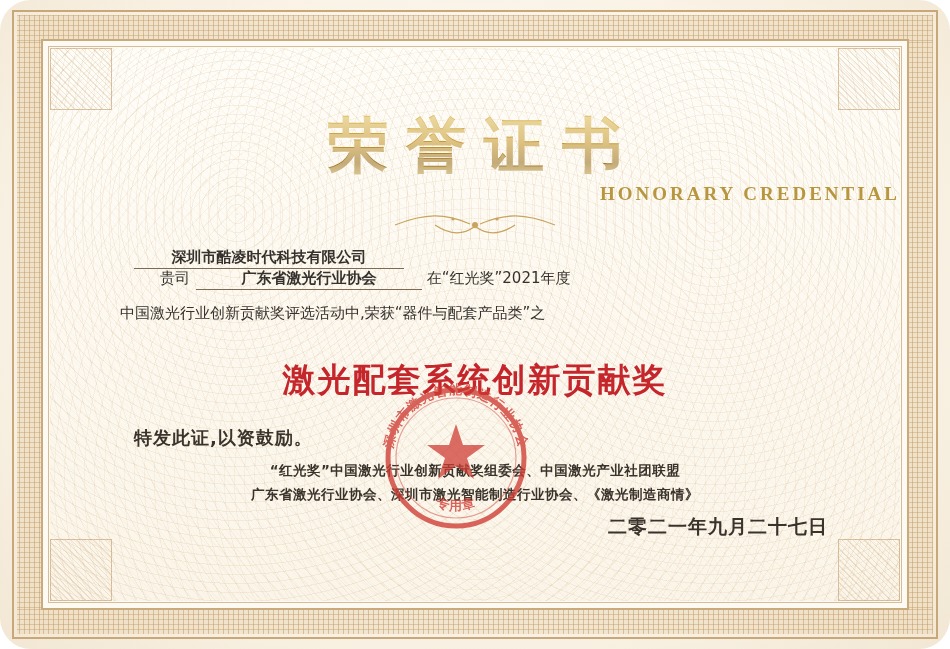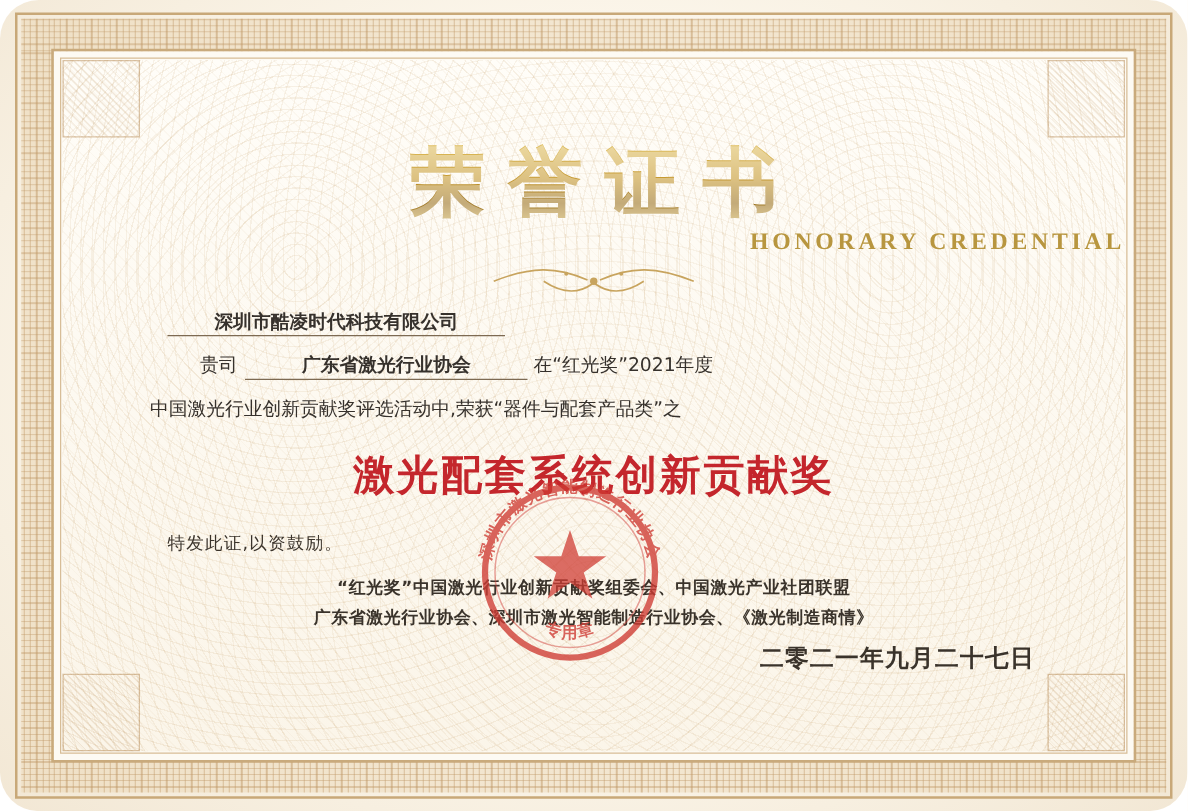--- a/index.html
+++ b/index.html
@@ -147,21 +147,21 @@
     top: 200px;
     font-family: "DejaVu Sans", "Liberation Sans", sans-serif;
     color: #2c2c2c;
   }
   .line {
     position: relative;
     font-size: 15px;
     color: #36312c;
     white-space: nowrap;
   }
-  .line-1 { margin-bottom: 14px; padding-left: 18px; }
+  .line-1 { padding-left: 18px; }
   .line-2 { margin-bottom: 14px; padding-left: 44px; }
   .line-3 { margin-bottom: 0; padding-left: 4px; }
 
   .underline-cell {
     display: inline-block;
     border-bottom: 1px solid #7d6a52;
     text-align: center;
     padding: 0 6px 1px 6px;
     font-weight: 700;
   }
@@ -178,22 +178,22 @@
     font-weight: 700;
     letter-spacing: 2px;
     color: #c4262c;
   }
 
   .note {
     position: absolute;
     left: 84px;
     top: 378px;
     font-family: "DejaVu Sans", "Liberation Sans", sans-serif;
-    font-size: 14px;
-    font-weight: 400;
+    font-size: 18px;
+    font-weight: 700;
     color: #3a332b;
     letter-spacing: 1px;
   }
 
   .issuers {
     position: absolute;
     left: 0; right: 0;
     top: 410px;
     text-align: center;
     font-family: "DejaVu Sans", "Liberation Sans", sans-serif;

